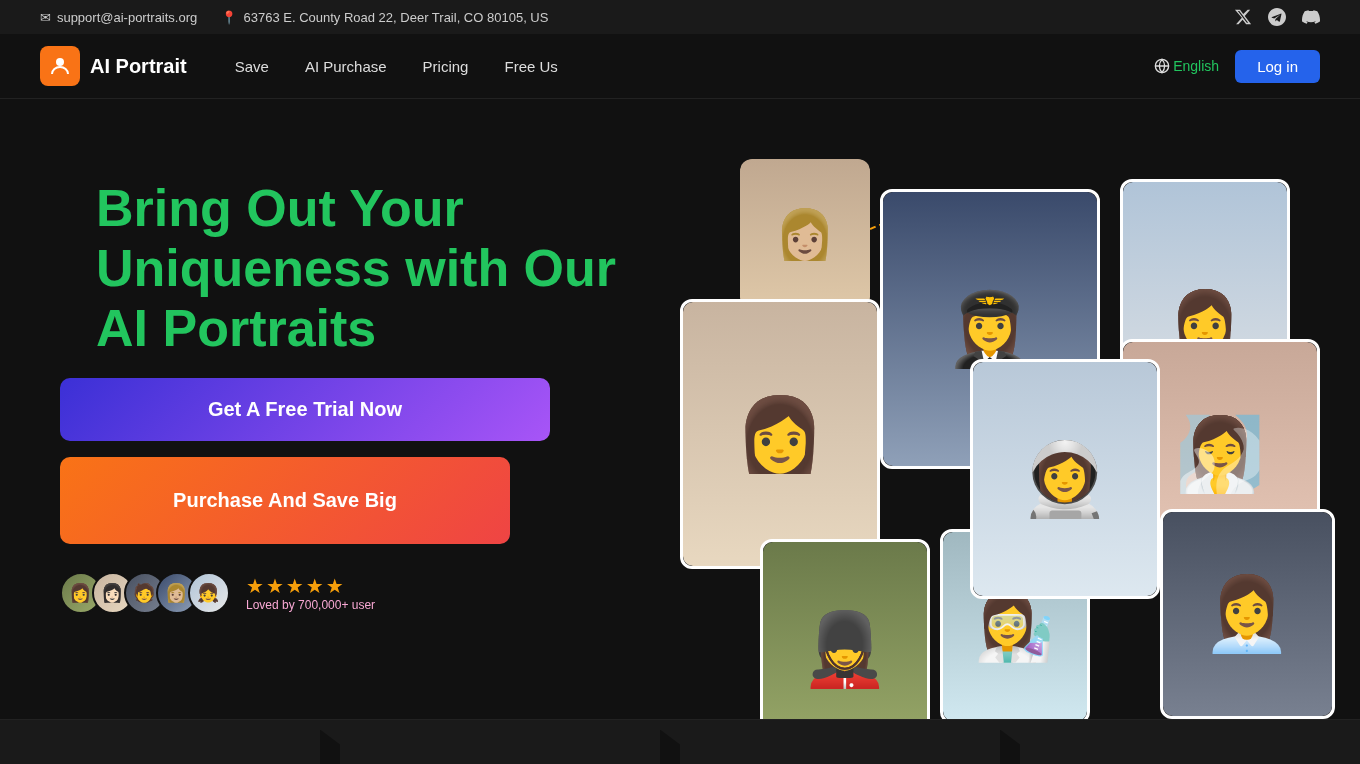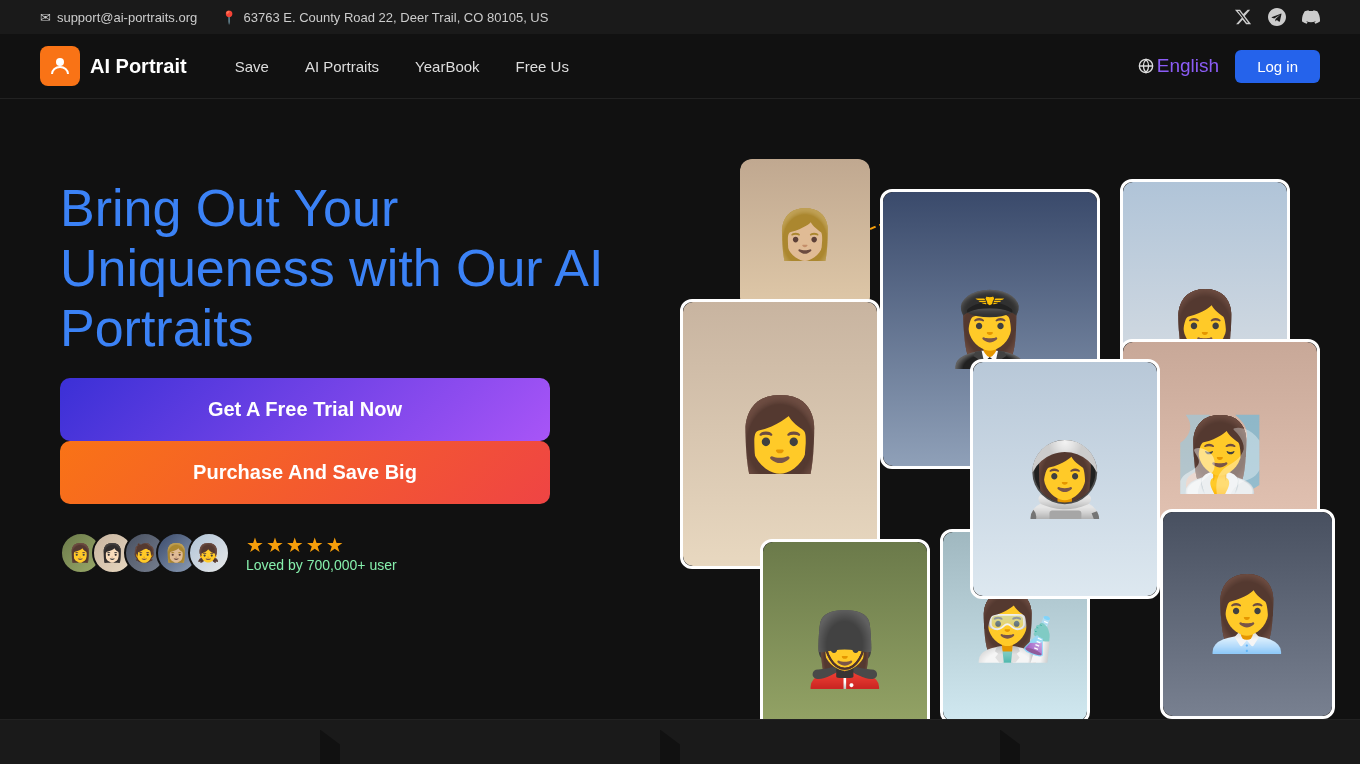--- a/index.html
+++ b/index.html
@@ -35,69 +35,69 @@
       width: 40px; height: 40px; background: #f97316; border-radius: 8px;
       display: flex; align-items: center; justify-content: center;
       font-size: 20px; color: white;
     }
     .logo-text { font-size: 20px; font-weight: 700; color: #fff; }
     .nav-links { display: flex; align-items: center; gap: 36px; flex: 1; }
     .nav-link { color: #ddd; font-size: 15px; cursor: pointer; text-decoration: none; }
     .nav-right { display: flex; align-items: center; gap: 16px; margin-left: auto; }
     .lang-btn {
       display: flex; align-items: center; gap: 3px;
-      color: #8b5cf6; font-size: 19px; cursor: pointer; background: none; border: none;
+      color: #22c55e; font-size: 14px; cursor: pointer; background: none; border: none;
     }
     .login-btn {
       background: #2563eb; color: #fff; border: none;
       padding: 8px 22px; border-radius: 6px; font-size: 15px; cursor: pointer;
     }
 
     
     .hero {
       display: flex;
       position: relative;
       padding: 60px 60px 40px 60px;
       min-height: 620px;
       background: #111;
       overflow: hidden;
     }
     .hero-left { max-width: 600px; z-index: 2; padding-top: 20px; }
     .hero-title {
-      font-size: 52px; font-weight: 400; line-height: 1.15;
-      color: #3b82f6; margin-bottom: 20px;
+      font-size: 52px; font-weight: 700; line-height: 1.15;
+      color: #22c55e; margin-bottom: 20px; margin-left: 36px;
     }
     .hero-sub { font-size: 17px; color: #aaa; margin-bottom: 36px; }
     .btn-trial {
       display: block; width: 490px; padding: 20px;
       background: linear-gradient(135deg, #3b30d6 0%, #a855f7 100%);
       color: #fff; font-size: 20px; font-weight: 700;
-      border: none; border-radius: 10px; cursor: pointer; 
+      border: none; border-radius: 10px; cursor: pointer; margin-bottom: 16px;
       text-align: center;
     }
     .btn-purchase {
-      display: block; width: 490px; padding: 20px;
+      display: block; width: 450px; padding: 32px;
       background: linear-gradient(135deg, #f97316 0%, #ef4444 100%);
       color: #fff; font-size: 20px; font-weight: 700;
       border: none; border-radius: 10px; cursor: pointer;
       text-align: center;
     }
     .social-proof {
       display: flex; align-items: center; gap: 16px; margin-top: 28px;
     }
     .avatars { display: flex; }
     .avatar-circle {
       width: 42px; height: 42px; border-radius: 50%;
       border: 2px solid #111; margin-left: -10px;
       overflow: hidden; display: flex; align-items: center; justify-content: center;
       font-size: 18px;
     }
     .avatar-circle:first-child { margin-left: 0; }
     .stars { color: #f59e0b; font-size: 20px; letter-spacing: 2px; }
-    .loved-text { color: #86efac; font-size: 14px; }
+    .loved-text { color: #f9a8d4; font-size: 12px; }
 
     
     .hero-right {
       position: absolute; right: 0; top: 60px;
       width: 700px; height: 580px;
     }
     .portrait-card {
       position: absolute;
       border-radius: 12px;
       overflow: hidden;
@@ -196,22 +196,22 @@
     <div class="logo-icon">
       <svg width="24" height="24" viewBox="0 0 24 24" fill="white">
         <circle cx="12" cy="8" r="4"></circle>
         <path d="M4 20c0-4 3.6-7 8-7s8 3 8 7" stroke="white" stroke-width="2" fill="none"></path>
       </svg>
     </div>
     <span class="logo-text">AI Portrait</span>
   </div>
   <div class="nav-links">
     <a class="nav-link">Save</a>
-    <a class="nav-link">AI Portraits</a>
-    <a class="nav-link">YearBook</a>
+    <a class="nav-link">AI Purchase</a>
+    <a class="nav-link">Pricing</a>
     <a class="nav-link">Free Us</a>
   </div>
   <div class="nav-right">
     <button class="lang-btn">
       <svg width="16" height="16" viewBox="0 0 24 24" fill="none" stroke="#ddd" stroke-width="2">
         <circle cx="12" cy="12" r="10"></circle>
         <path d="M2 12h20M12 2a15.3 15.3 0 0 1 4 10 15.3 15.3 0 0 1-4 10 15.3 15.3 0 0 1-4-10 15.3 15.3 0 0 1 4-10z"></path>
       </svg>
       <span>English</span>
     </button>

